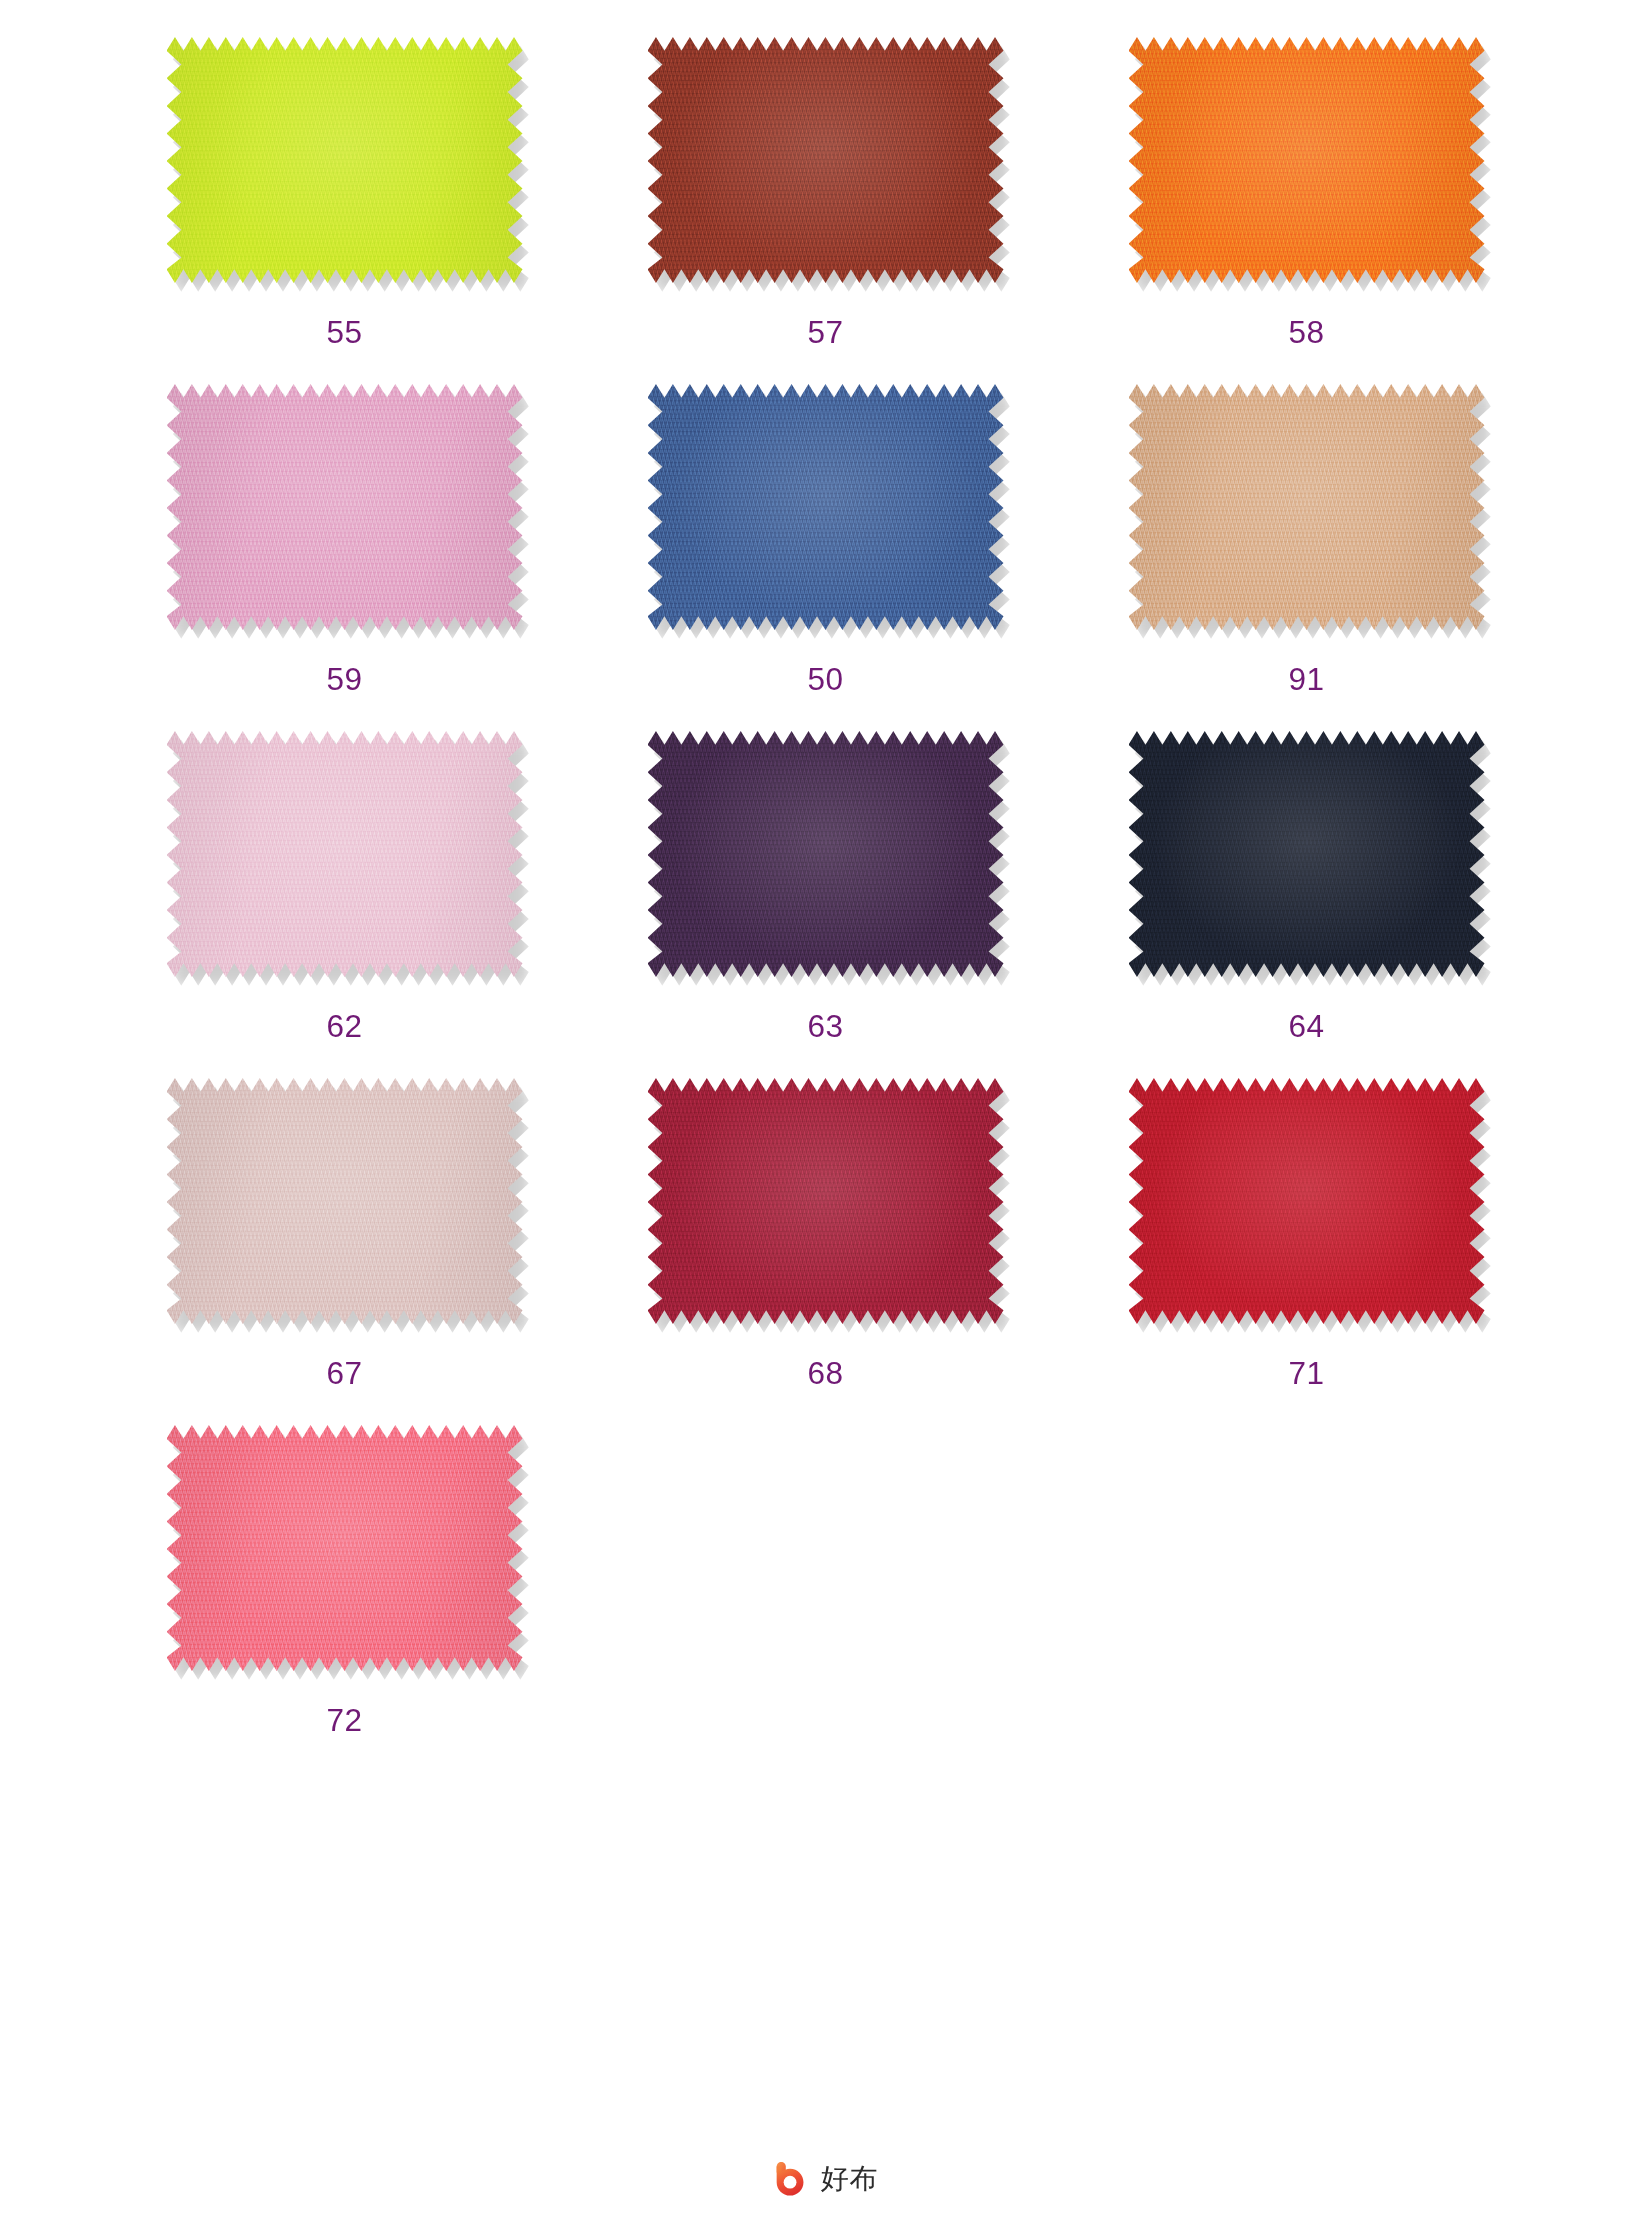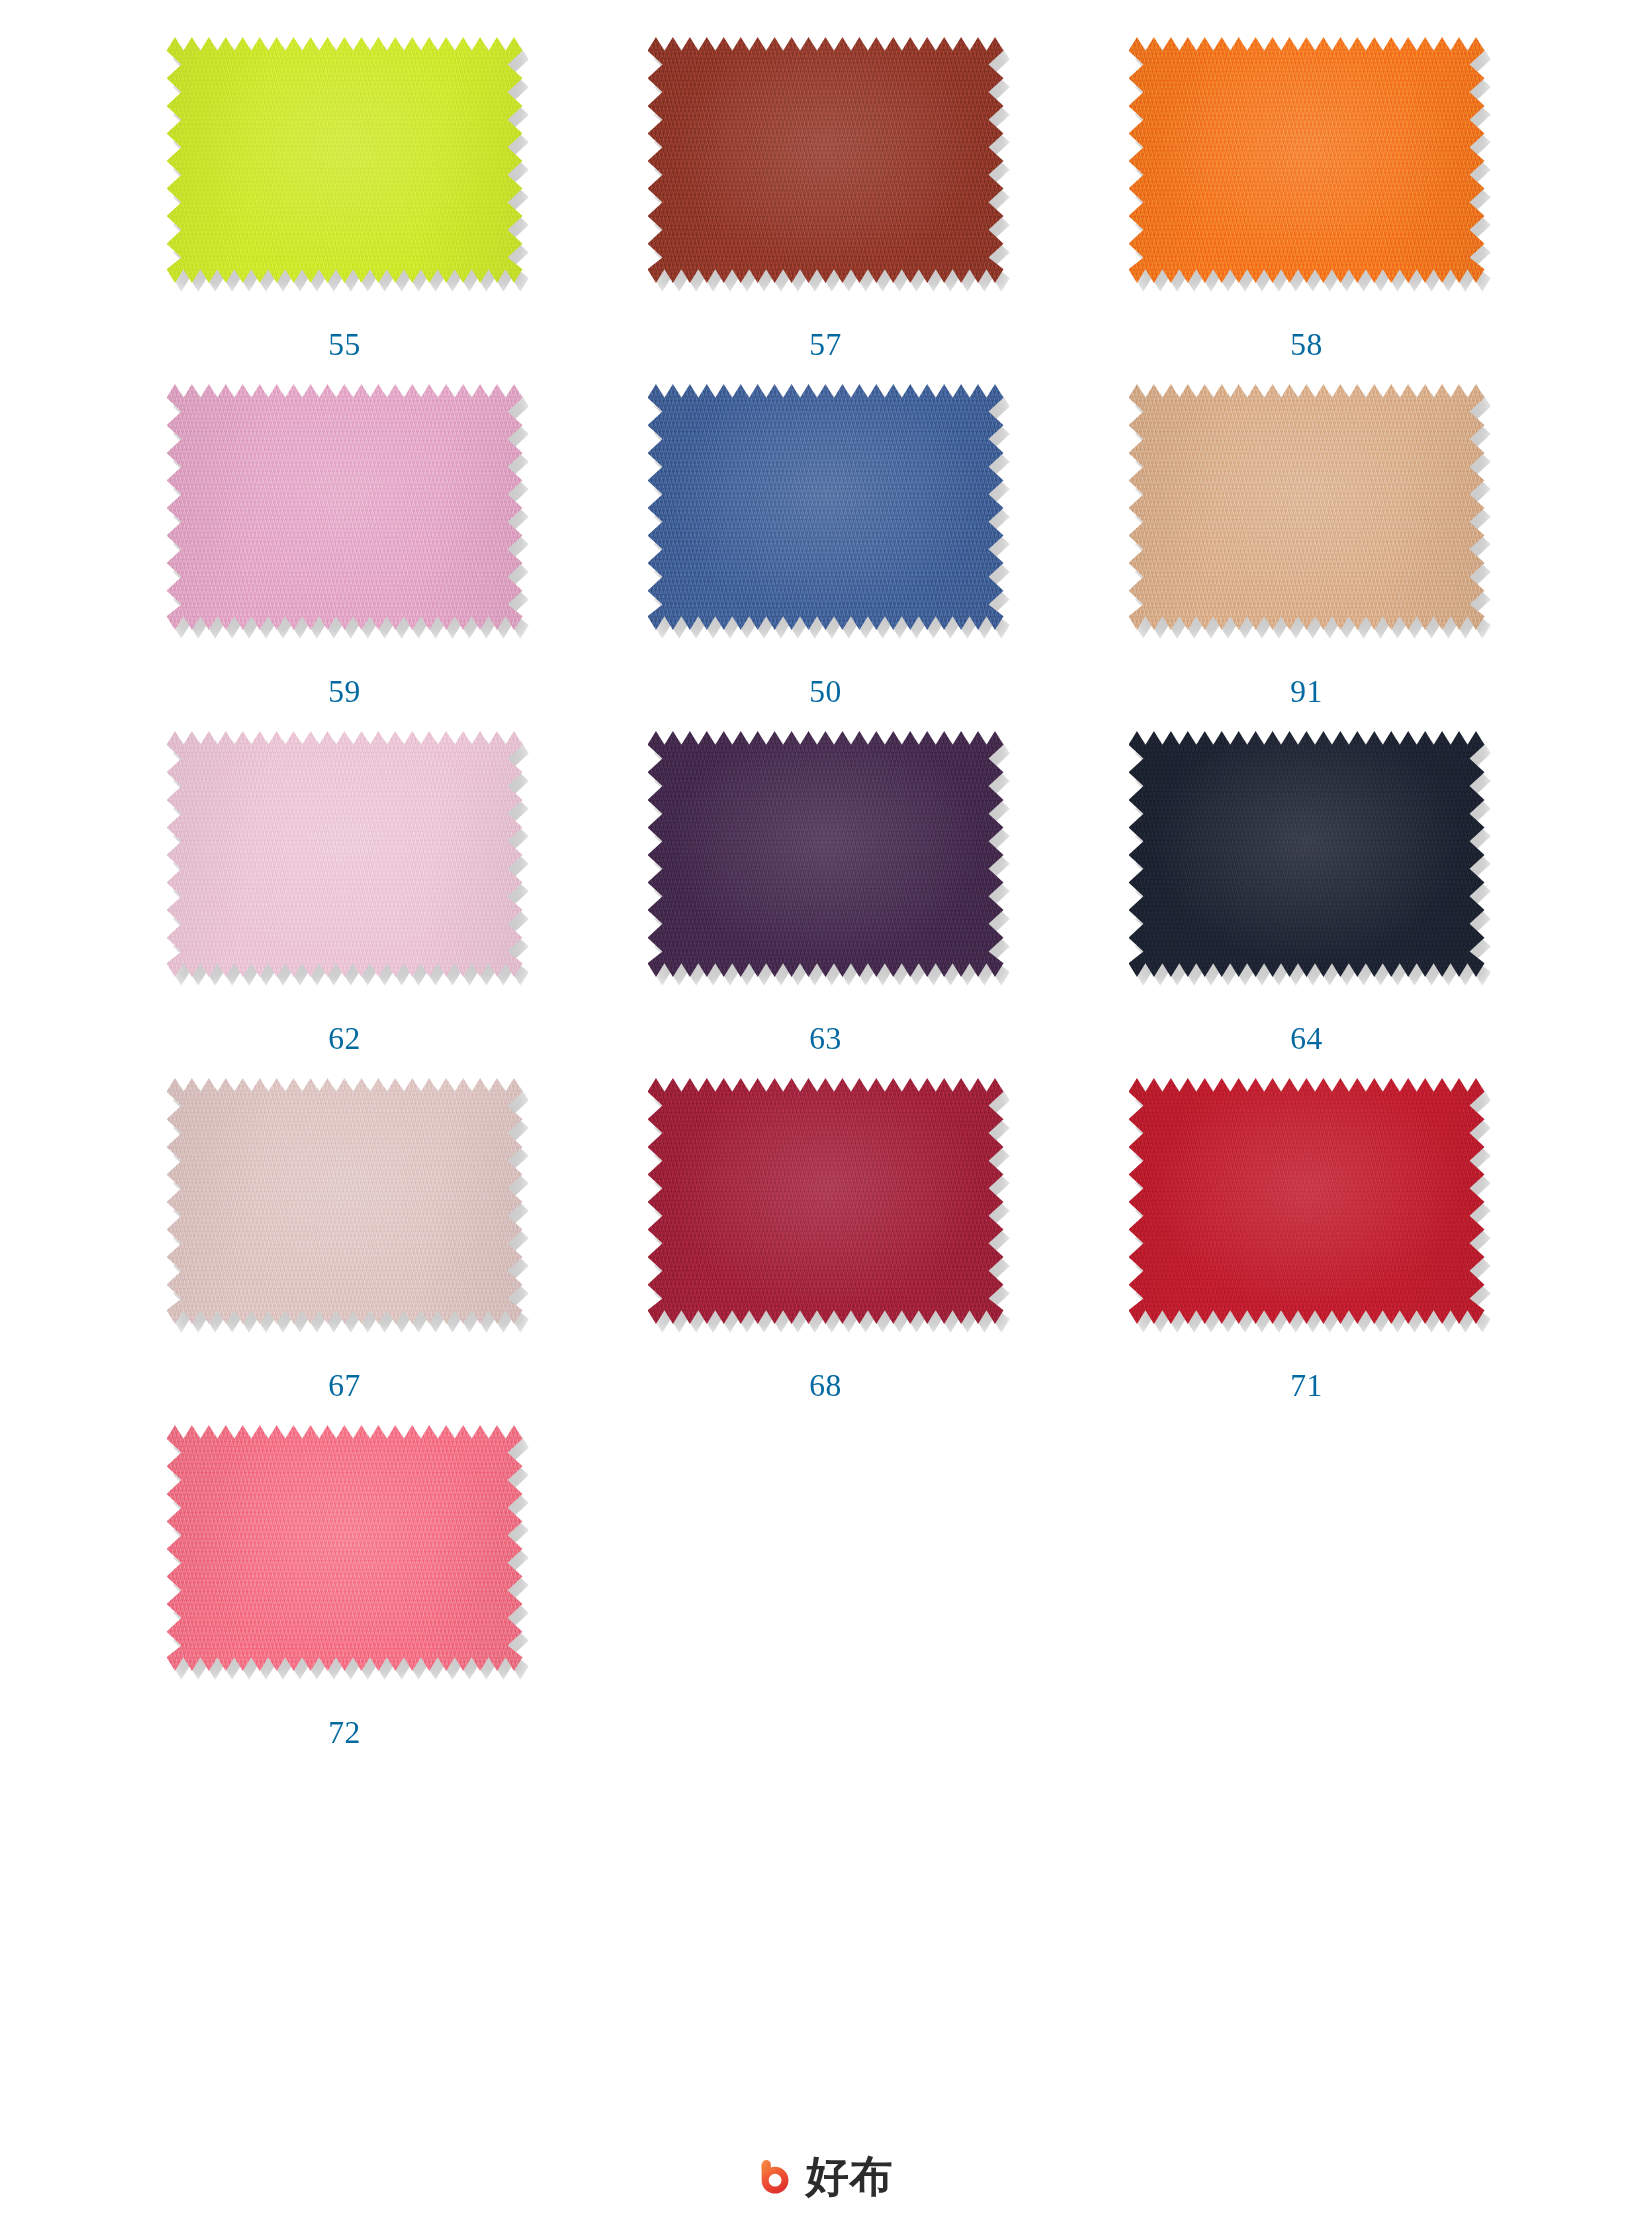--- a/index.html
+++ b/index.html
@@ -218,25 +218,25 @@
         rgba(255,255,255,0.13) 0%,
         rgba(255,255,255,0.00) 62%),
       linear-gradient(100deg,
         rgba(0,0,0,0.05) 0%,
         rgba(255,255,255,0.00) 28%,
         rgba(255,255,255,0.00) 72%,
         rgba(0,0,0,0.05) 100%);
   }
 
   .swatch-label {
-    margin-top: 46px;
+    margin-top: 34px;
     font-size: 31.5px;
     line-height: 1;
-    color: #0369a1;
-    font-family: Liberation Serif, serif;
+    color: #701a75;
+    font-family: Liberation Sans, sans-serif;
     font-weight: 400;
     letter-spacing: 0.6px;
     text-align: center;
   }
 
   
   .brand-footer {
     position: absolute;
     left: 0;
     bottom: 17.6px;
@@ -245,25 +245,25 @@
     align-items: center;
     justify-content: center;
     gap: 8.8px;
   }
   .brand-mark {
     width: 39px;
     height: 39px;
     display: block;
   }
   .brand-name {
-    font-size: 43px;
+    font-size: 28px;
     line-height: 1;
     color: #2c2c2c;
     font-family: "DejaVu Sans", sans-serif;
-    font-weight: 700;
+    font-weight: 400;
     letter-spacing: 0.6px;
   }
 </style>
 </head>
 <body>
 
 <div id="swatch-page">
 
   <div class="swatch-grid">
       <div class="swatch-cell">

